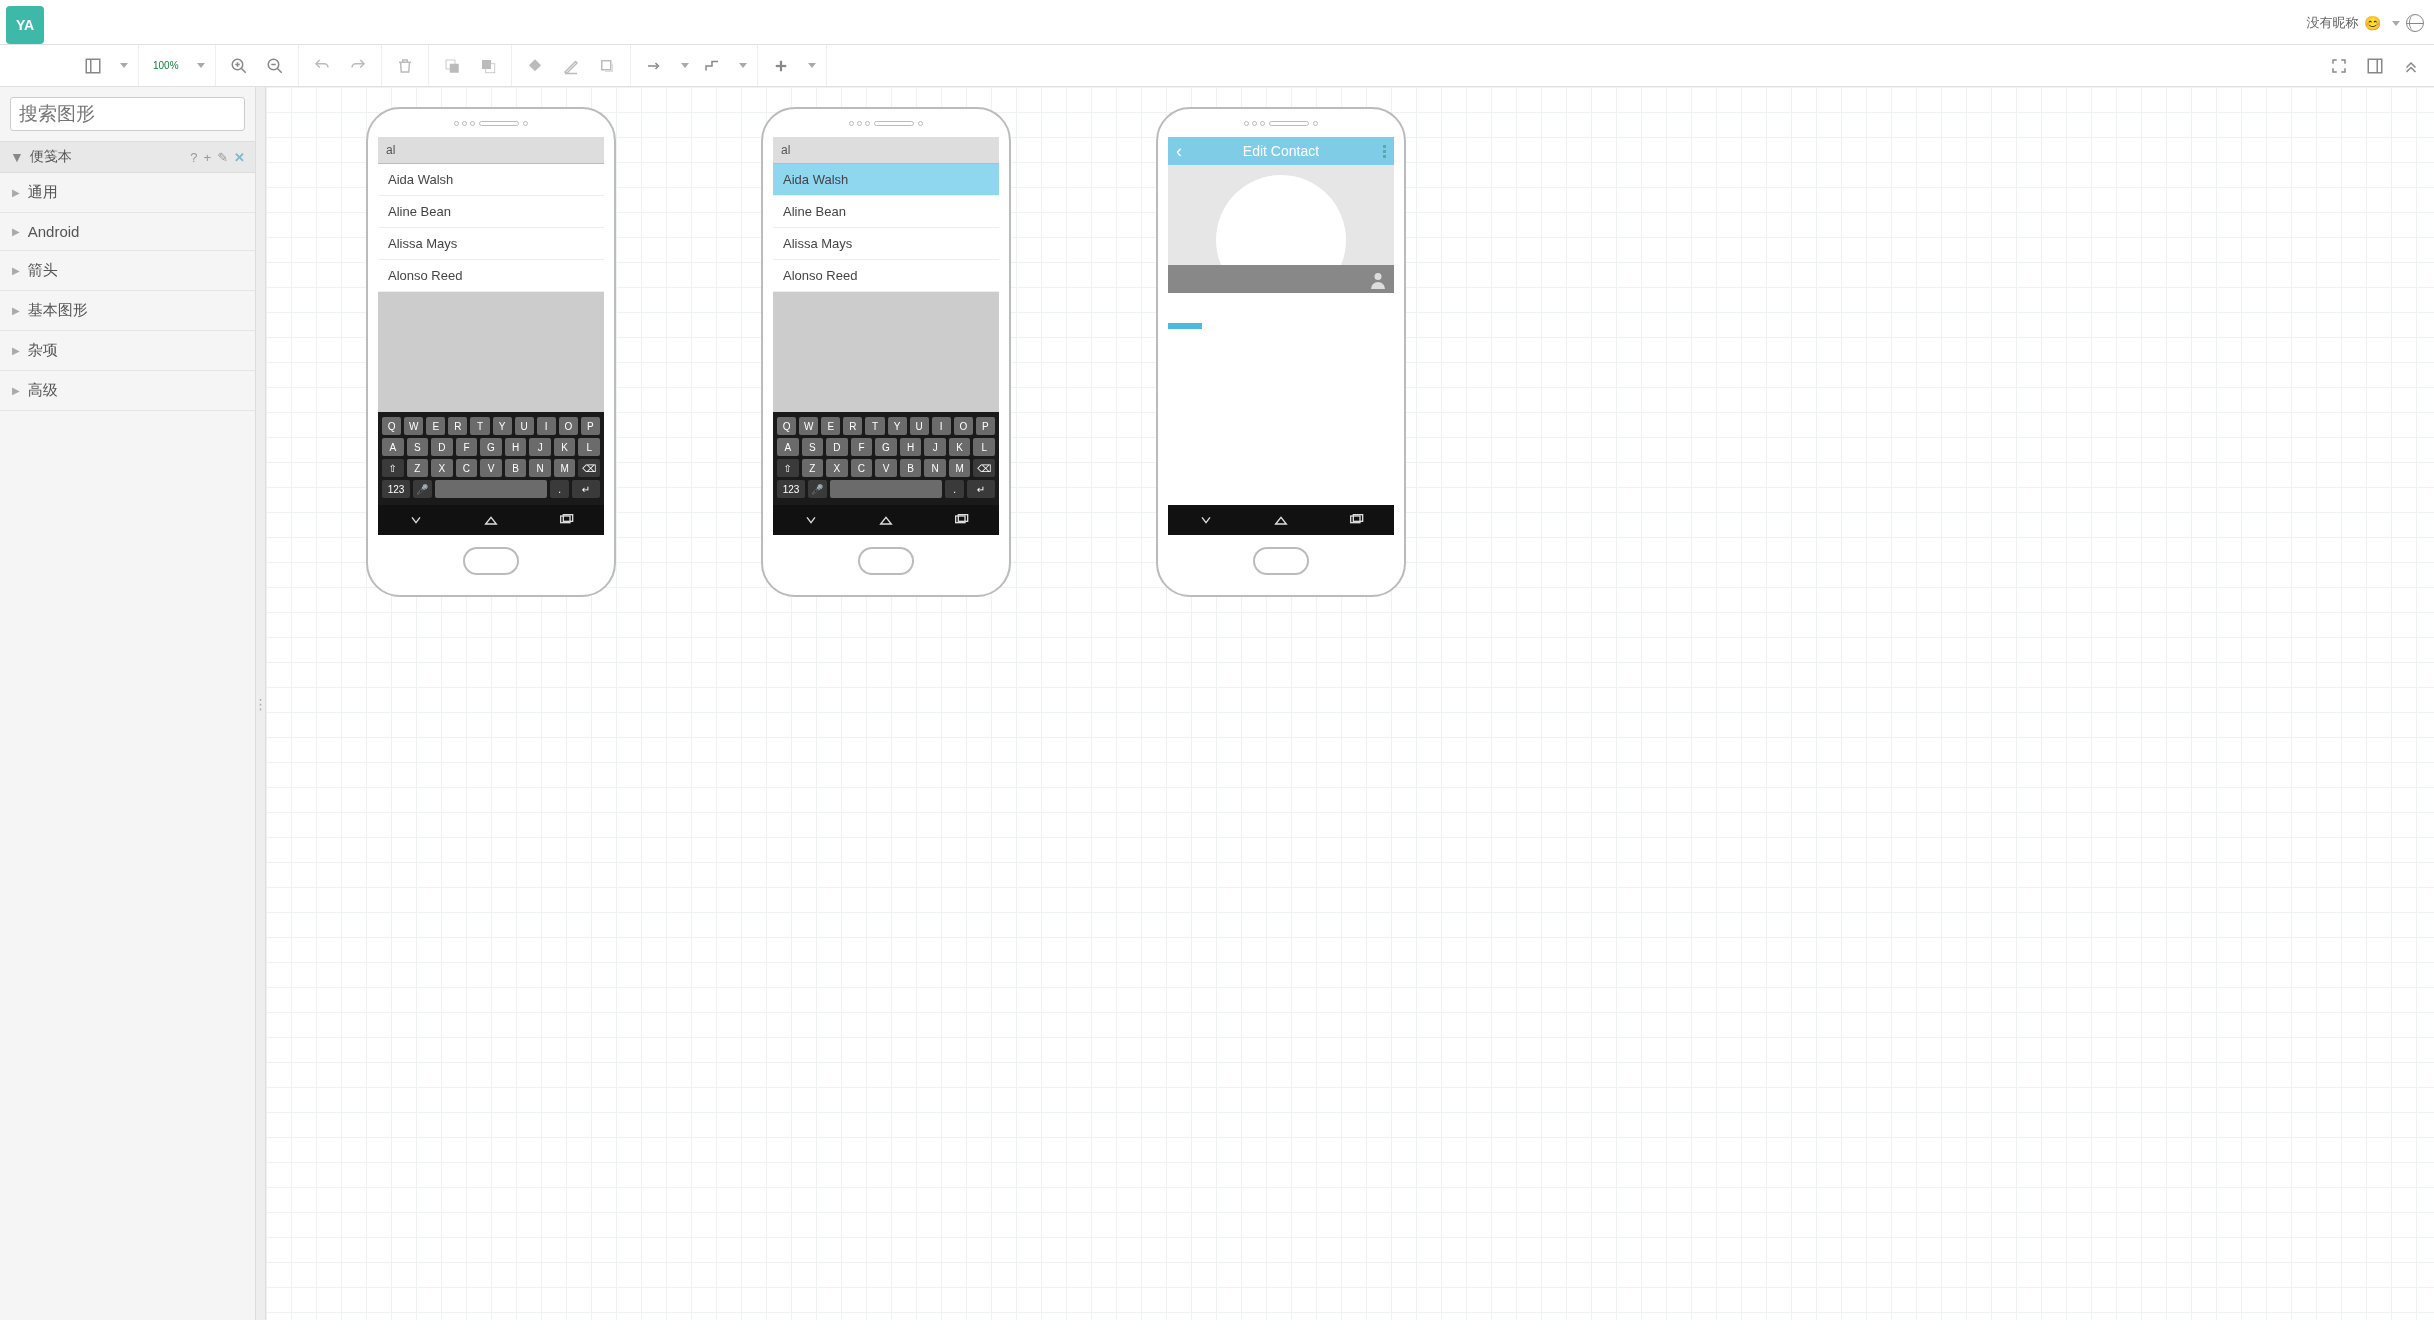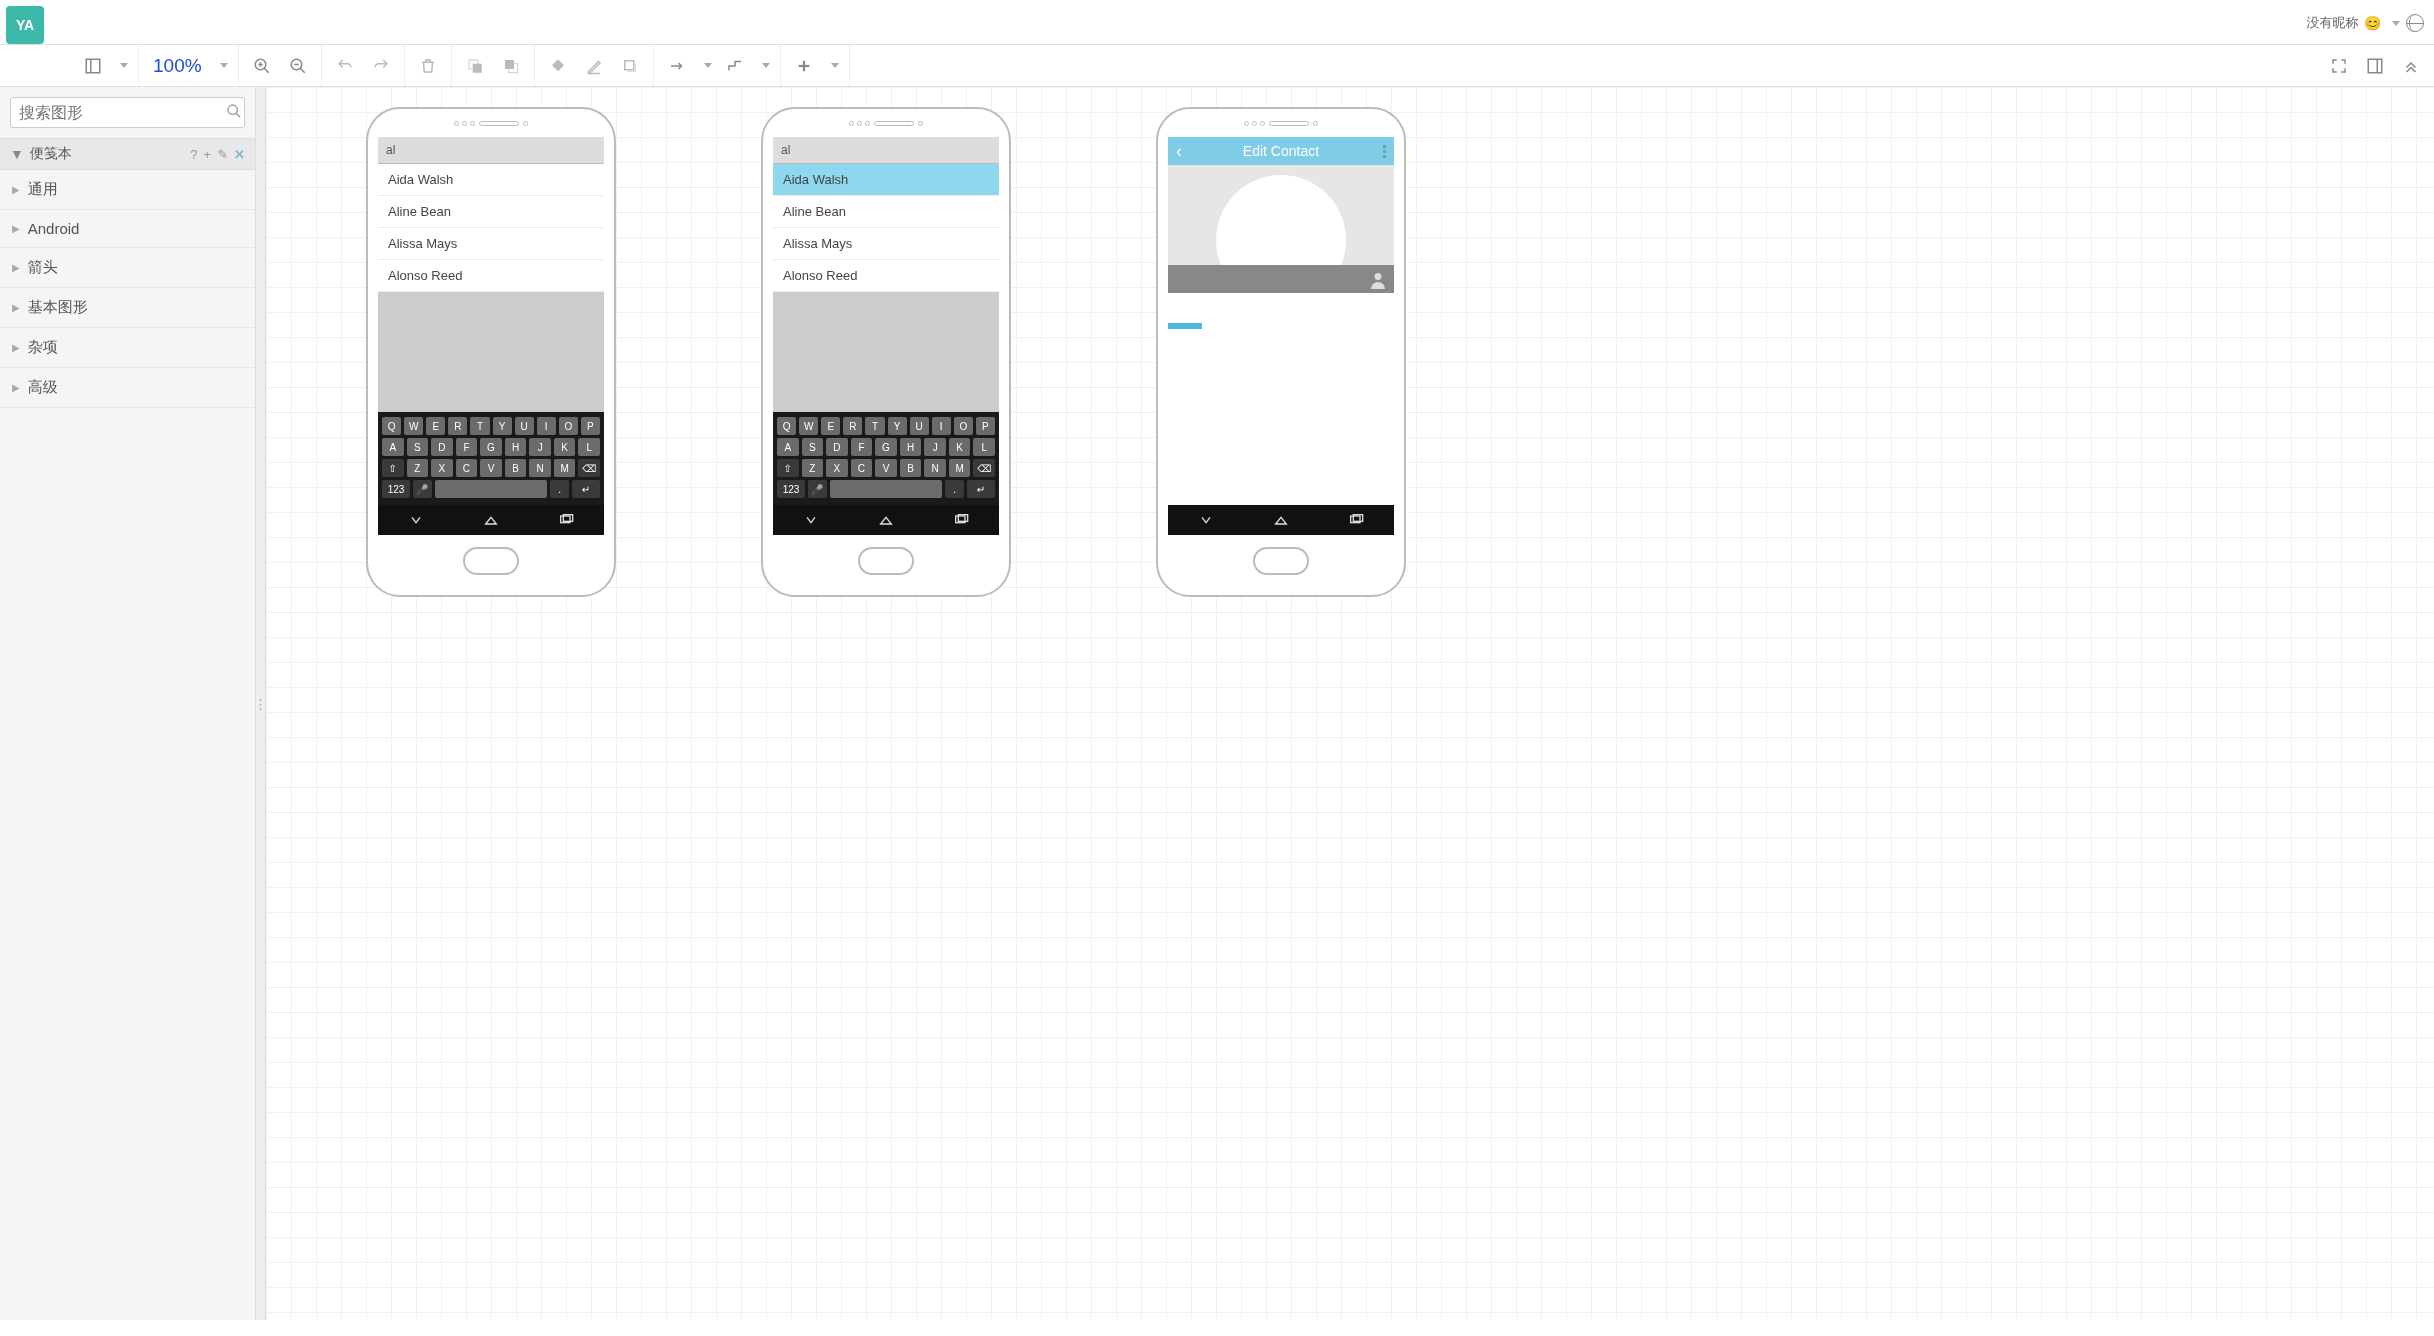--- a/index.html
+++ b/index.html
@@ -16,30 +16,30 @@
 .globe-icon { width: 18px; height: 18px; border: 1.5px solid #888; border-radius: 50%; position: relative; }
 .globe-icon::before { content:''; position:absolute; left:0; right:0; top:50%; border-top:1px solid #888; }
 .globe-icon::after { content:''; position:absolute; top:0; bottom:0; left:50%; border-left:1px solid #888; border-radius:50%; width:70%; transform:translateX(-50%); }
 .emoji { font-size: 14px; }
 
 
 .toolbar { display: flex; align-items: center; height: 42px; border-bottom: 1px solid #e0e0e0; padding: 0 12px 0 70px; position: relative; }
 .tb-group { display: flex; align-items: center; height: 100%; padding: 0 10px; border-right: 1px solid #eee; gap: 10px; }
 .tb-btn { width: 26px; height: 26px; display: flex; align-items: center; justify-content: center; color: #888; cursor: pointer; }
 .tb-btn svg { width: 18px; height: 18px; }
-.zoom-label { color: #1d4ed8; font-size: 19px; padding: 0 4px; }
+.zoom-label { color: #15803d; font-size: 10px; padding: 0 4px; }
 .dropdown-caret { width: 0; height: 0; border-left: 4px solid transparent; border-right: 4px solid transparent; border-top: 5px solid #aaa; margin-left: 4px; }
 .toolbar-right { position: absolute; right: 10px; display: flex; gap: 10px; }
 
 
 .main { display: flex; height: calc(100vh - 103px); }
 .sidebar { width: 256px; background: #f5f5f5; border-right: 1px solid #ddd; display: flex; flex-direction: column; position: relative; }
 .search-wrap { padding: 10px; }
 .search-box { display: flex; align-items: center; background: #fff; border: 1px solid #ccc; border-radius: 3px; padding: 5px 8px; }
-.search-box input { flex: 1; border: none; outline: none; font-size: 16px; color: #ec4899; background: transparent; }
+.search-box input { flex: 1; border: none; outline: none; font-size: 19px; color: #ec4899; background: transparent; }
 .search-icon { color: #999; }
 
 .panel-header { display: flex; align-items: center; padding: 6px 10px; background: #e8e8e8; border-top: 1px solid #ddd; border-bottom: 1px solid #ddd; font-size: 14px; color: #555; }
 .panel-header .caret { margin-right: 6px; color: #888; }
 .panel-header .actions { margin-left: auto; display: flex; gap: 6px; color: #999; font-size: 13px; }
 .panel-header .actions span { cursor: pointer; }
 .close-x { color: #7eb8d6; font-weight: bold; }
 
 .dropzone { margin: 10px; border: 2px dashed #ccc; border-radius: 3px; padding: 18px 0; text-align: center; color: #999; font-size: 15px; }
 

